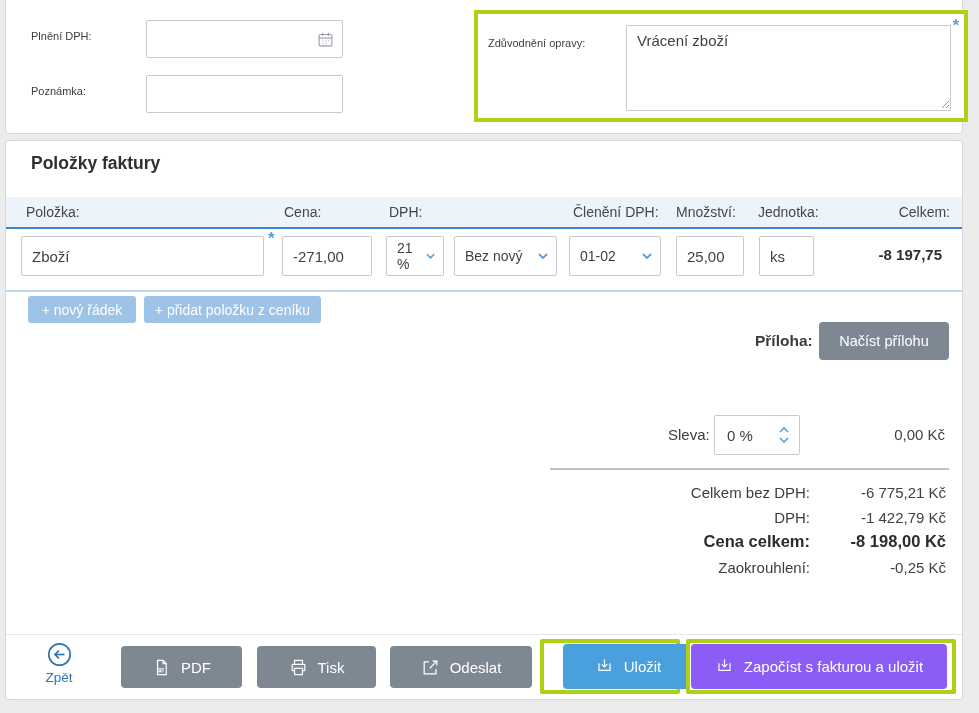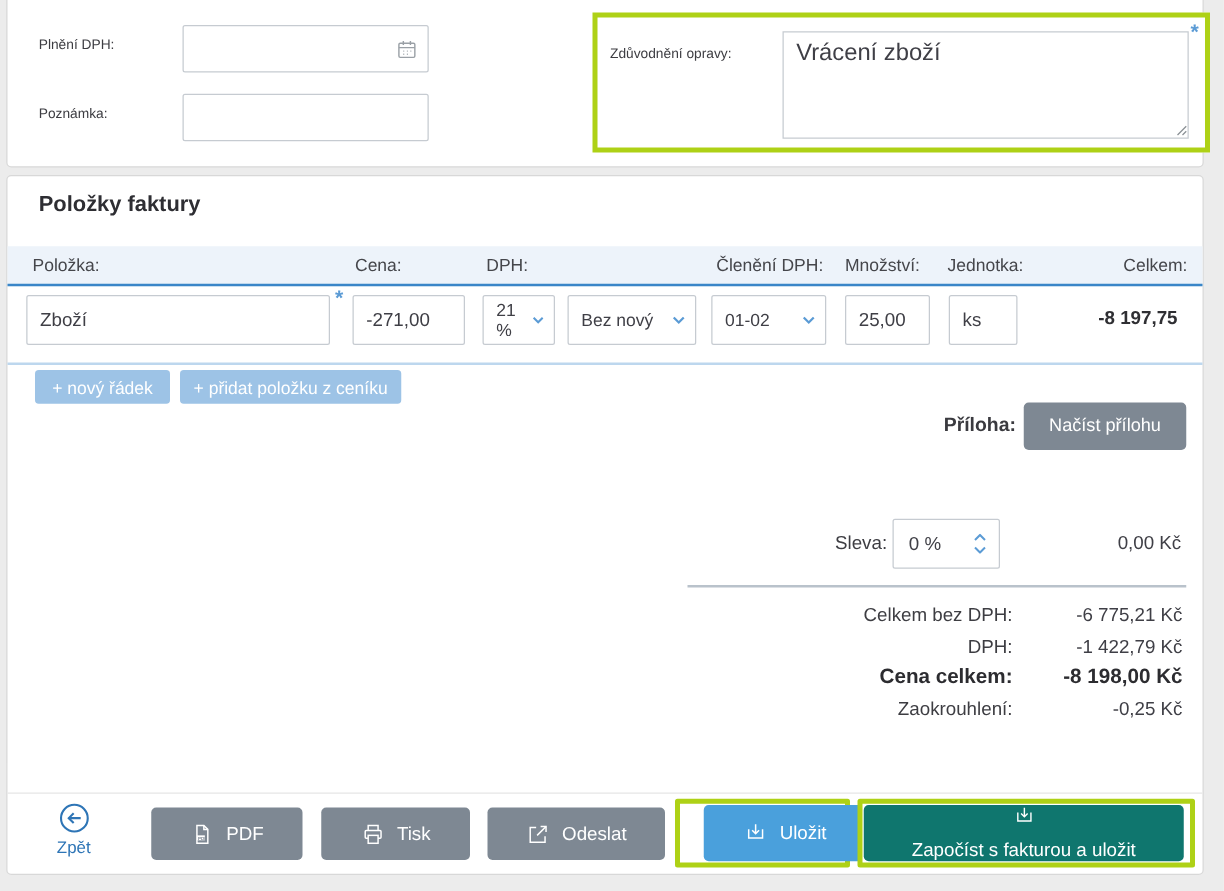--- a/index.html
+++ b/index.html
@@ -11,21 +11,21 @@
 
   .field-label { position:absolute; font-size:11px; color:#3d3d42; white-space:nowrap; }
   .text-input { position:absolute; border:1px solid #c6cbd1; border-radius:2px; background:#fff;
                 font-family:"Liberation Sans", sans-serif; font-size:15px; color:#3f3f46; padding:0 10px; outline:none; }
   .cal-icon { position:absolute; pointer-events:none; }
 
   .green-box { position:absolute; border:4px solid #aed116; background:#fff; }
   .gb-correction { left:468px; top:17px; width:494px; height:112px; }
   .req-star { position:absolute; color:#5b9bd5; font-size:17px; font-weight:bold; }
   .correction-area { position:absolute; left:148px; top:11px; width:325px; height:86px;
-                border:1px solid #c6cbd1; font-family:"Liberation Sans", sans-serif; font-size:19px;
+                border:1px solid #c6cbd1; font-family:"Liberation Sans", sans-serif; font-size:15px;
                 color:#3f3f46; padding:6px 10px; resize:none; outline:none; overflow:hidden; }
   .grip { position:absolute; left:462px; top:85px; pointer-events:none; }
 
   .section-title { position:absolute; left:25px; top:12px; font-size:17.5px; font-weight:bold; color:#2e2e33; }
 
   .items-header { position:absolute; left:0; top:56px; width:100%; height:32px; background:#edf3fa;
                   border-bottom:2px solid #3a86c8; font-size:14px; color:#45464b; }
   .items-header span { position:absolute; top:7px; white-space:nowrap; }
 
   .item-row { position:absolute; left:0; top:92px; width:100%; height:52px; }
@@ -62,21 +62,21 @@
   .back-wrap { position:absolute; left:33px; top:500px; width:40px; text-align:center; color:#2e75b6; cursor:pointer; }
   .back-wrap .back-label { font-size:13.5px; margin-top:2px; }
   .btn-footer { position:absolute; top:505px; height:42px; border:none; border-radius:4px; color:#fff;
                 font-family:"Liberation Sans", sans-serif; font-size:15px; cursor:pointer;
                 display:flex; align-items:center; justify-content:center; gap:10px; }
   .btn-gray { background:#7e8893; }
   .gb-save { left:534px; top:498px; width:140px; height:55px; border-radius:2px; }
   .gb-offset { left:680px; top:498px; width:270px; height:55px; border-radius:2px; }
   .gb-save .btn-footer, .gb-offset .btn-footer { position:absolute; left:1px; top:1px; }
   .btn-save { width:130px; height:45px; background:#4aa0dc;margin-left:18px; }
-  .btn-offset { width:256px; height:45px; background:#0f766e;flex-direction:column; }
+  .btn-offset { width:256px; height:45px; background:#8b5cf6; }
 
   svg { display:block; }
 </style>
 </head>
 <body>
 
 <div class="screen">
 
   <div class="card card-top">
     <div class="field-label" style="left:25px; top:37px;">Plnění DPH:</div>

